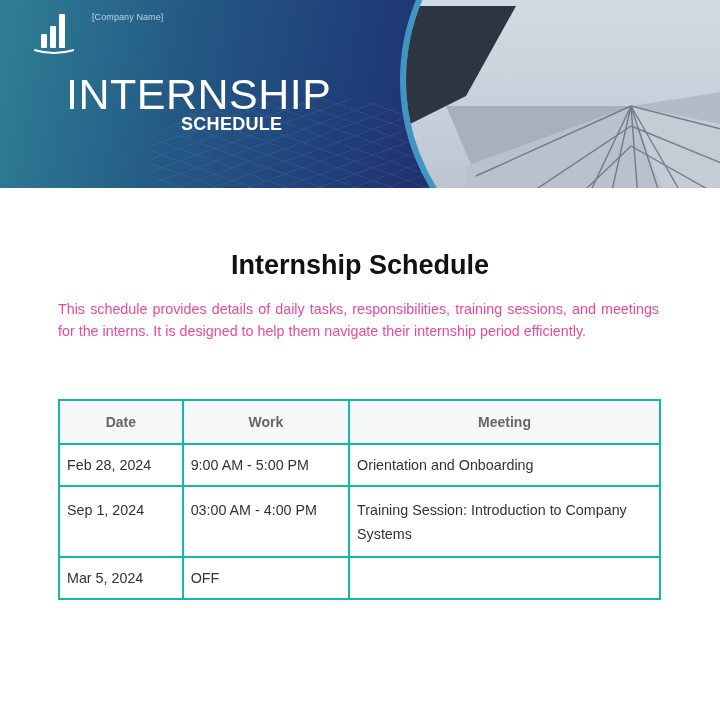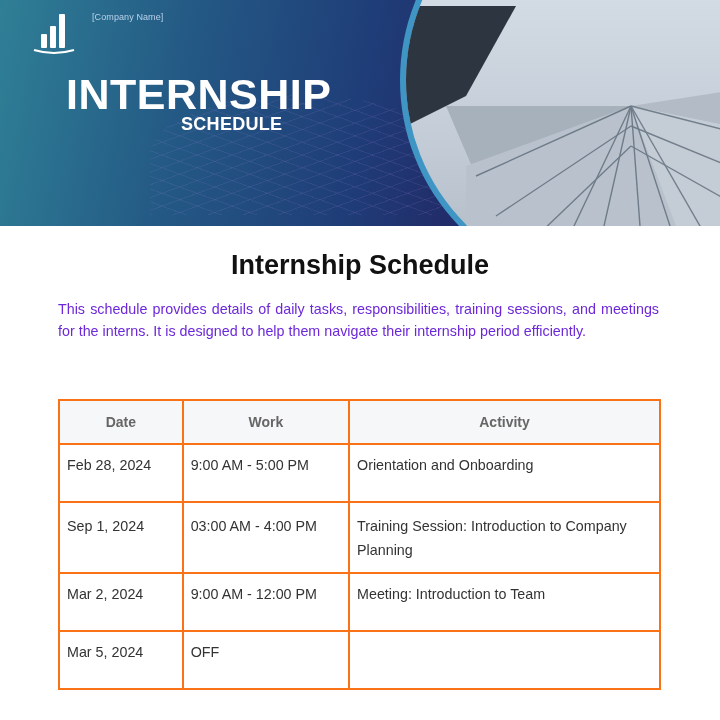--- a/index.html
+++ b/index.html
@@ -1,50 +1,50 @@
 <!DOCTYPE html>
 <html><head>
 <meta charset="utf-8">
 <style>
   * { box-sizing: border-box; margin: 0; padding: 0; }
   html, body { width: 720px; height: 720px; overflow: hidden; background: #ffffff; }
   body { font-family: "Liberation Sans", sans-serif; position: relative; }
 
   .banner {
-    position: absolute; left: 0; top: 0; width: 720px; height: 226px; overflow: hidden;
+    position: absolute; left: 0; top: 0; width: 720px; height: 188px; overflow: hidden;
     background: linear-gradient(100deg, #2f7f96 0%, #245a85 25%, #1f3d78 50%, #231f5e 75%, #2a1f55 100%);
   }
   .banner .mesh {
     position: absolute; left: 150px; top: 95px; width: 300px; height: 120px;
     background:
       repeating-linear-gradient(160deg, rgba(160,130,220,0.18) 0 1px, transparent 1px 12px),
       repeating-linear-gradient(20deg, rgba(160,130,220,0.18) 0 1px, transparent 1px 12px);
     border-radius: 50% 50% 0 0;
     opacity: 0.7;
   }
   .logo { position: absolute; left: 32px; top: 8px; width: 44px; height: 46px; }
   .company { position: absolute; left: 92px; top: 12px; font-size: 9px; color: #b9d3ea; letter-spacing: 0.1px; }
-  .b-title { position: absolute; left: 66px; top: 70px; font-size: 43px; font-weight: bold; color: #ffffff; letter-spacing: 0.5px; }
+  .b-title { position: absolute; left: 66px; top: 70px; font-size: 43px; font-weight: normal; color: #ffffff; letter-spacing: 0.5px; }
   .b-sub { position: absolute; left: 168px; top: 114px; font-size: 18px; font-weight: bold; color: #ffffff; letter-spacing: 0.3px; margin-left: 13px; }
 
   .photo {
     position: absolute; left: 400px; top: -130px; width: 420px; height: 420px; border-radius: 50%;
     border: 6px solid #3f95c4; overflow: hidden;
     background: linear-gradient(180deg, #dfe6ee 0%, #c6cfd9 60%, #aeb8c3 100%);
   }
   .photo svg { position: absolute; left: 0; top: 130px; }
 
   .doc-title { position: absolute; left: 0; top: 250px; width: 720px; text-align: center; font-size: 27px; font-weight: bold; color: #111111; }
-  .intro { position: absolute; left: 58px; top: 298px; width: 601px; font-size: 14.3px; line-height: 22px; color: #6d28d9; text-align: justify; }
+  .intro { position: absolute; left: 58px; top: 298px; width: 601px; font-size: 14.3px; line-height: 22px; color: #ec4899; text-align: justify; }
 
   table { position: absolute; left: 58px; top: 399px; width: 603px; border-collapse: collapse; font-size: 14.3px; color: #333333; }
-  th, td { border: 2px solid #f97316; text-align: left; vertical-align: top; }
+  th, td { border: 2px solid #14b8a6; text-align: left; vertical-align: top; }
   th { background: #f6f7f8; color: #666666; font-weight: bold; text-align: center; height: 44px; vertical-align: middle; font-size: 14px; }
   td { padding: 11px 7px 10px 7px; line-height: 24px; }
-  td.sm { padding-top: 8px; padding-bottom: 24px; }
+  td.sm { padding-top: 8px; padding-bottom: 8px; }
   col.c1 { width: 124px; } col.c2 { width: 167px; } col.c3 { width: 312px; }
 </style>
 </head>
 <body>
 
 <div class="banner">
   <div class="mesh"></div>
   <svg class="logo" viewBox="0 0 44 46">
     <rect x="9" y="26" width="6" height="14" rx="1" fill="#ffffff"></rect>
     <rect x="18" y="18" width="6" height="22" rx="1" fill="#ffffff"></rect>
@@ -86,38 +86,33 @@
 <table>
   <colgroup>
       <col class="c1">
       <col class="c2">
       <col class="c3">
     </colgroup>
   <thead>
     <tr>
       <th>Date</th>
       <th>Work</th>
-      <th>Activity</th>
+      <th>Meeting</th>
     </tr>
   </thead>
   <tbody>
     <tr>
       <td class="sm">Feb 28, 2024</td>
       <td class="sm">9:00 AM - 5:00 PM</td>
       <td class="sm">Orientation and Onboarding</td>
     </tr>
     <tr>
       <td>Sep 1, 2024</td>
       <td>03:00 AM - 4:00 PM</td>
-      <td>Training Session: Introduction to Company Planning</td>
-    </tr>
-    <tr>
-      <td class="sm">Mar 2, 2024</td>
-      <td class="sm">9:00 AM - 12:00 PM</td>
-      <td class="sm">Meeting: Introduction to Team</td>
+      <td>Training Session: Introduction to Company Systems</td>
     </tr>
     <tr>
       <td class="sm">Mar 5, 2024</td>
       <td class="sm">OFF</td>
       <td class="sm"></td>
     </tr>
 
   </tbody>
 </table>
 

